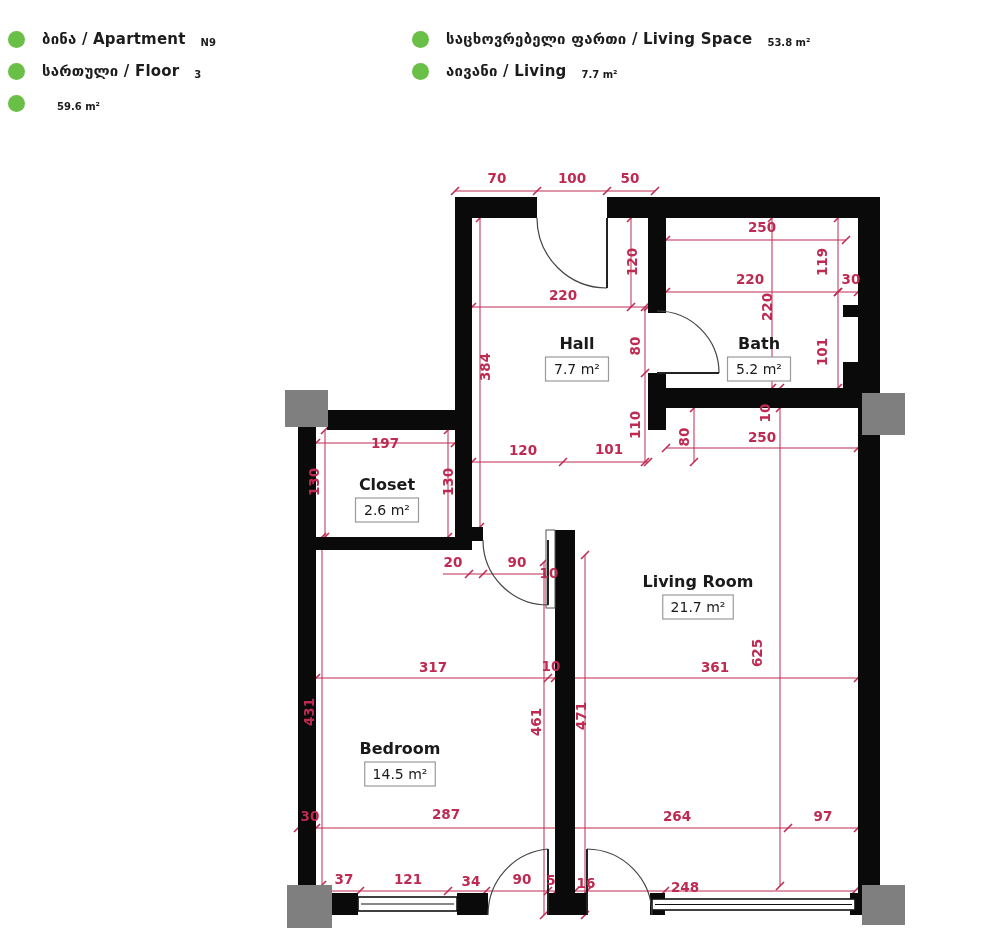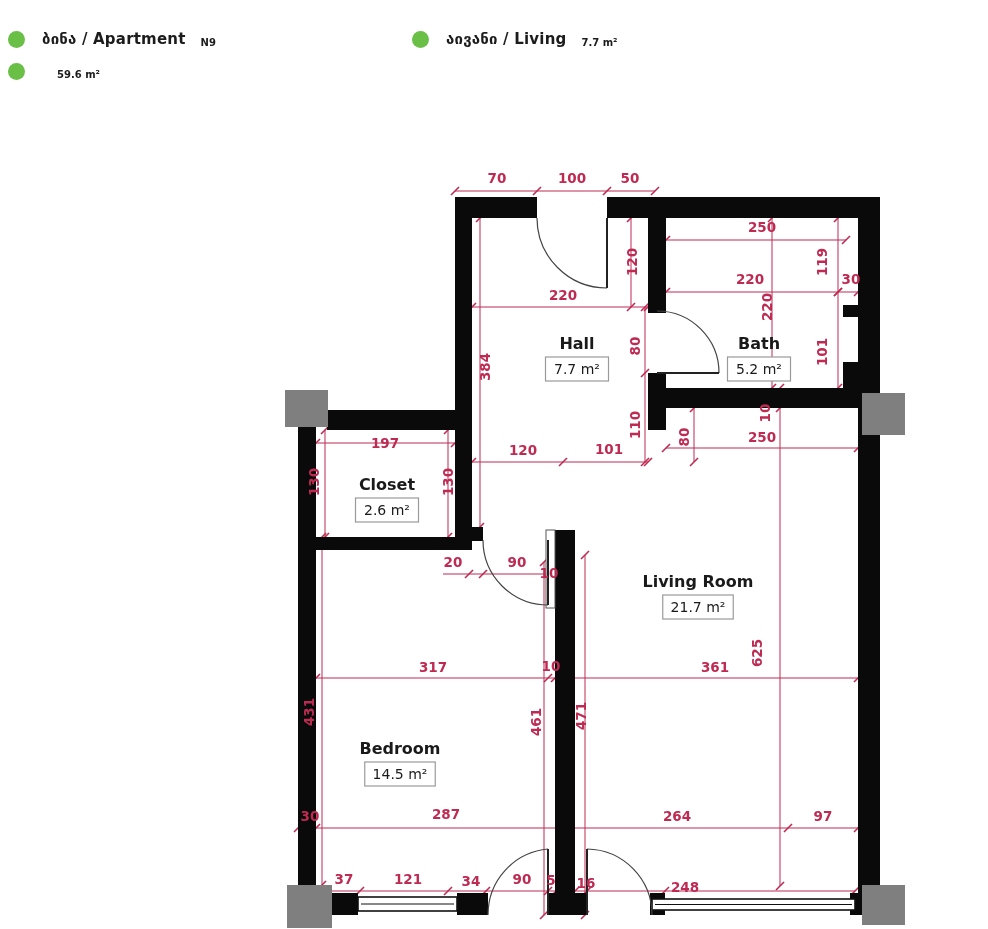--- a/index.html
+++ b/index.html
@@ -23,24 +23,34 @@
 
 <div class="legend">
   <div class="legend-col left">
     <div class="legend-row">
       <span class="dot"></span>
       <span class="legend-label">ბინა / Apartment</span>
       <span class="legend-value">N9</span>
     </div>
     <div class="legend-row">
       <span class="dot"></span>
+      <span class="legend-label">სართული / Floor</span>
+      <span class="legend-value">3</span>
+    </div>
+    <div class="legend-row">
+      <span class="dot"></span>
       <span class="legend-value">59.6 m²</span>
     </div>
   </div>
   <div class="legend-col right">
+    <div class="legend-row">
+      <span class="dot"></span>
+      <span class="legend-label">საცხოვრებელი ფართი / Living Space</span>
+      <span class="legend-value">53.8 m²</span>
+    </div>
     <div class="legend-row">
       <span class="dot"></span>
       <span class="legend-label">აივანი / Living</span>
       <span class="legend-value">7.7 m²</span>
     </div>
   </div>
 </div>
 
 <svg id="plan" width="988" height="929" viewBox="0 0 988 929">
     <line x1="455" y1="191" x2="655" y2="191" stroke="#bf2a52" stroke-width="1"></line>

